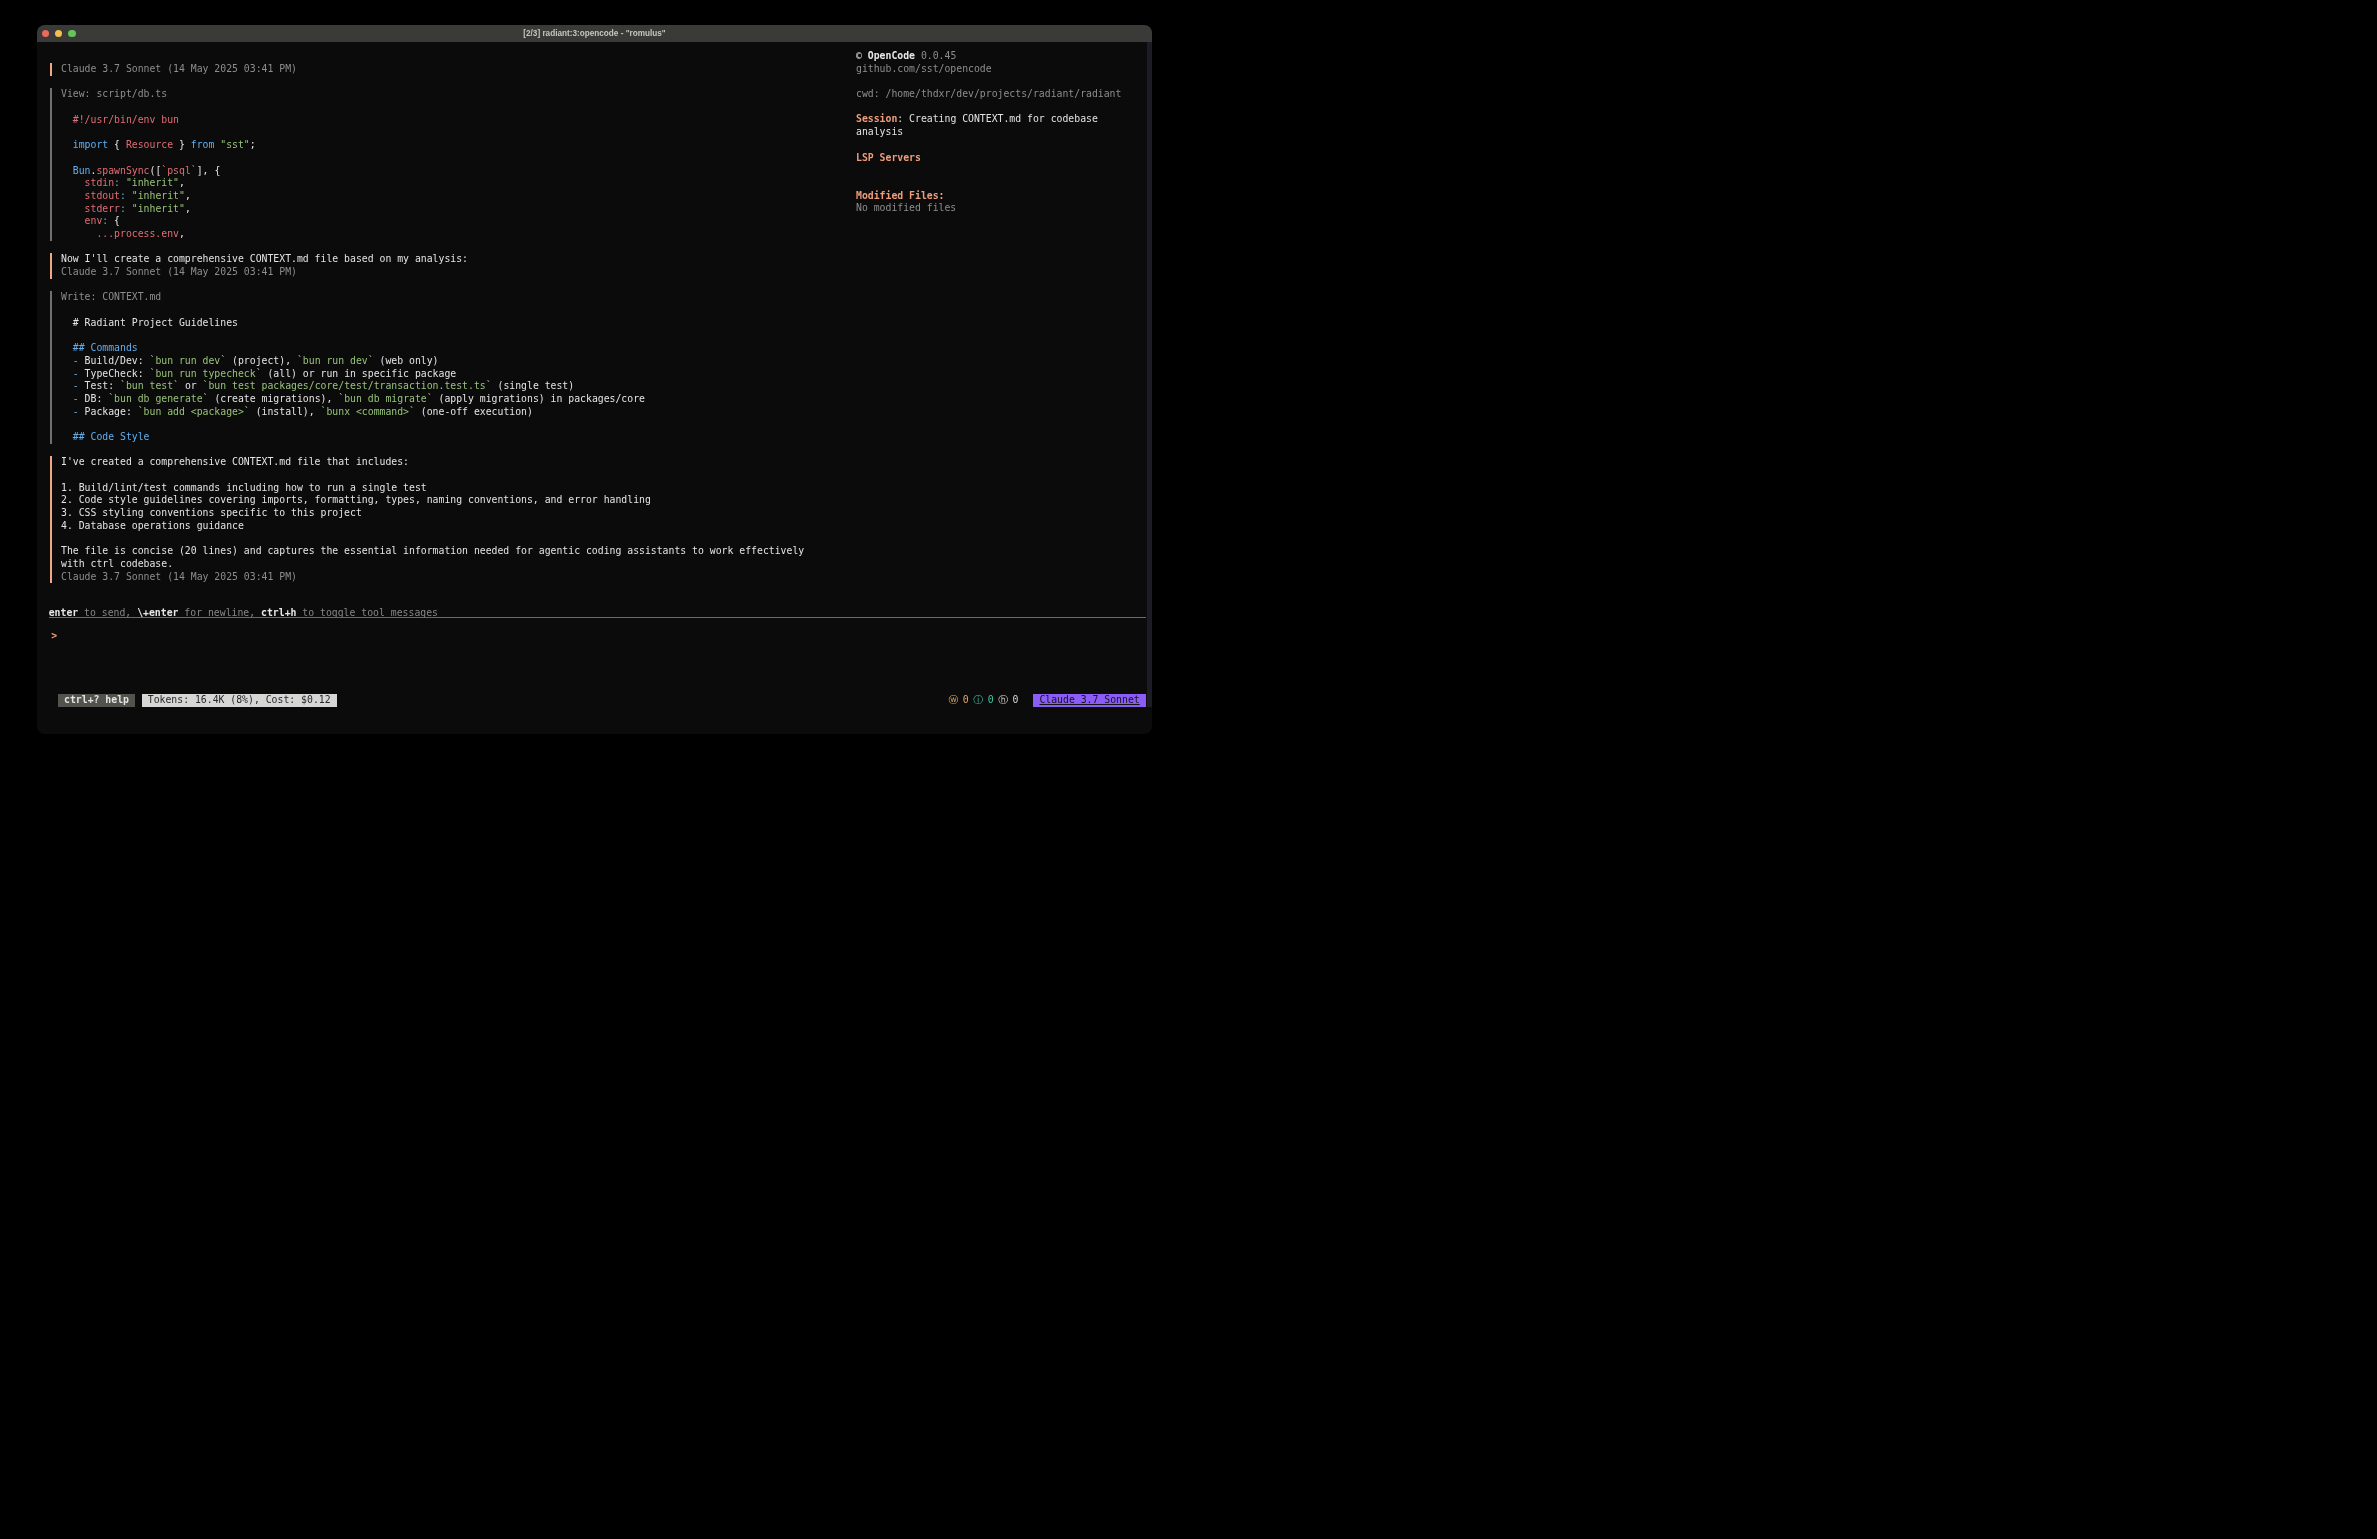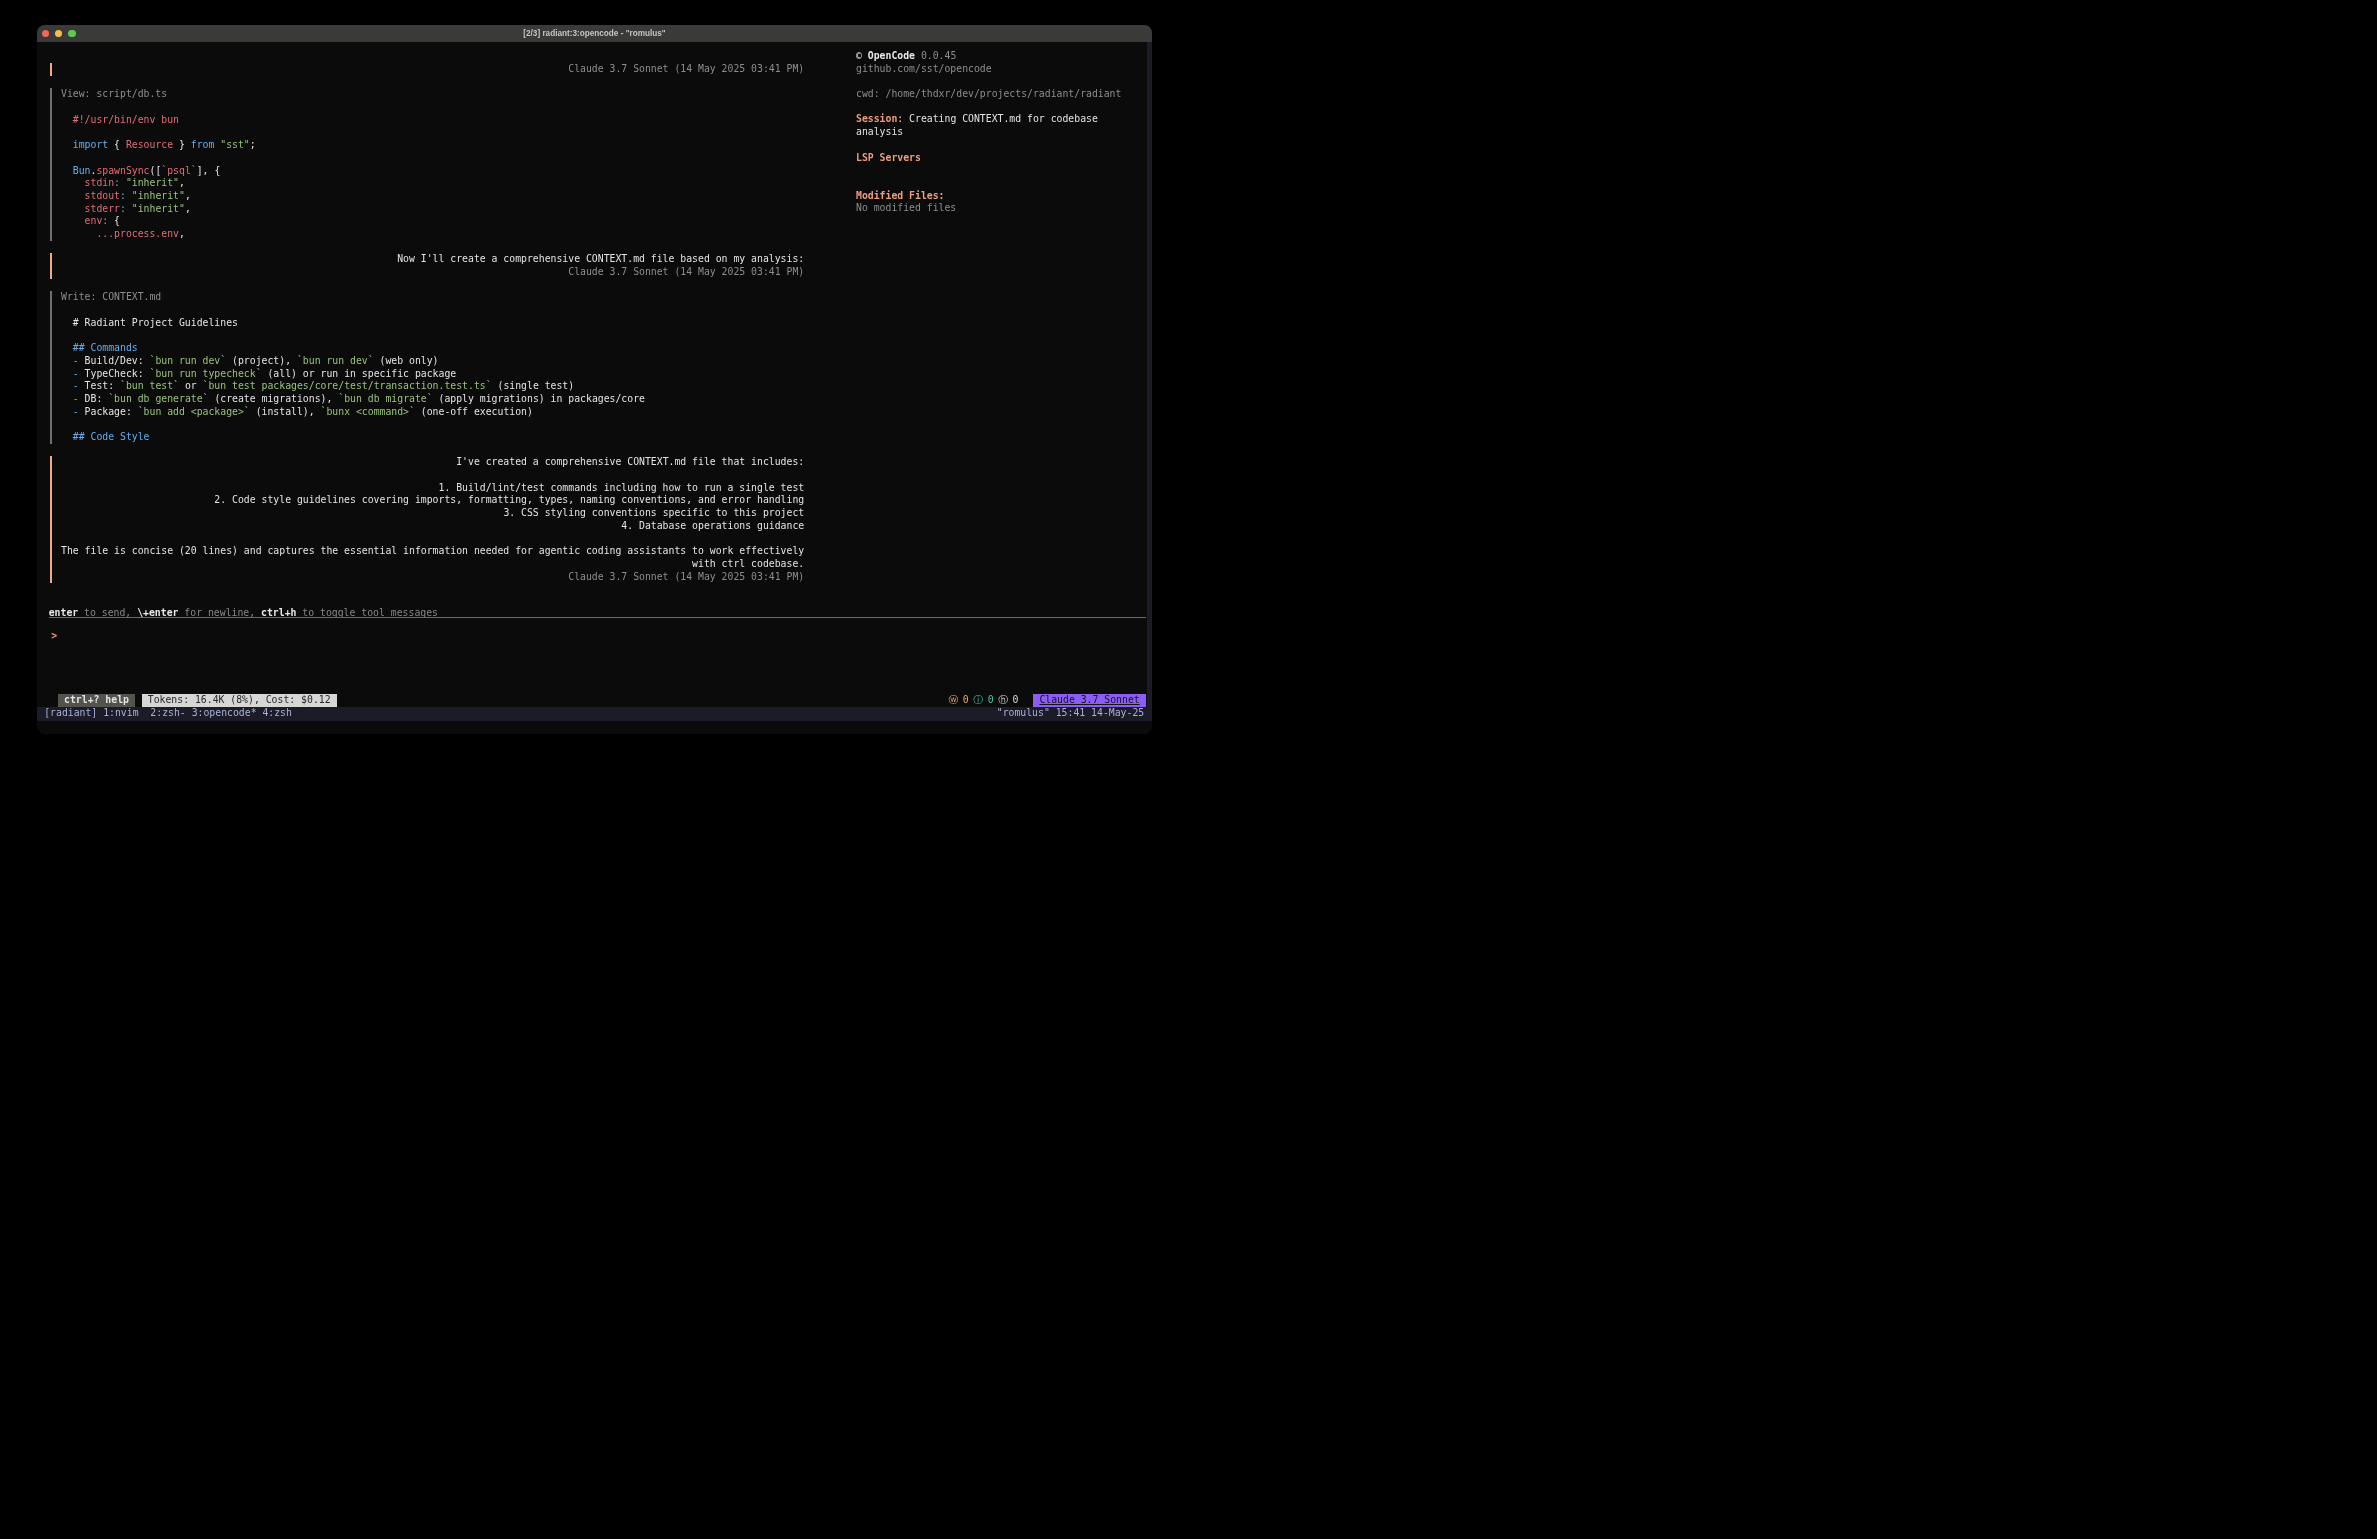--- a/index.html
+++ b/index.html
@@ -16,21 +16,21 @@
   .lights{position:absolute;left:5.2px;top:0;height:17px;display:flex;align-items:center;gap:5.9px;}
   .light{width:7.2px;height:7.2px;border-radius:50%;}
   .light.red{background:#ec695c;} .light.yellow{background:#f5bf4f;} .light.green{background:#62c554;}
 
   .term{position:absolute;left:0;top:17px;right:0;bottom:0;font-size:9.8px;line-height:12.7px;}
 
   .gutter-strip{position:absolute;right:0;top:0;width:5.2px;height:665px;background:#1c1c27;}
 
   .conversation{position:absolute;left:13px;top:21px;}
   .block{border-left:2.6px solid #707070;padding-left:9px;margin-bottom:12.7px;}
-  .block.msg{border-left-color:#efa888;text-align:right;}
+  .block.msg{border-left-color:#efa888;}
   .line{height:12.7px;white-space:pre;}
 
   .fg{color:#e4e4e4;}
   .dim{color:#8d8d8d;}
   .pink{color:#e06c75;}
   .blue{color:#61afef;}
   .green{color:#98c379;}
   .cyan{color:#56b6c2;}
 
   .sidebar{position:absolute;left:819px;top:8px;}
@@ -155,20 +155,16 @@
     </div>
 
     <div class="statusbar">
       <div class="chip help">ctrl+? help</div>
       <div class="chip tokens">Tokens: 16.4K (8%), Cost: $0.12</div>
       <div class="status-spacer"></div>
       <div class="diags"><span class="diag-warn">ⓦ</span><span class="diag-warn">0</span><span class="diag-info">ⓘ</span><span class="diag-info">0</span><span class="diag-hint">ⓗ</span><span class="diag-hint">0</span></div>
       <div class="chip model">Claude 3.7 Sonnet</div>
     </div>
 
-    <div class="tmuxbar">
-      <span class="tmux-left">[radiant] 1:nvim  2:zsh- 3:opencode* 4:zsh</span>
-      <span class="tmux-right">"romulus" 15:41 14-May-25</span>
-    </div>
 
   </div>
 </div>
 
 
 </body></html>

